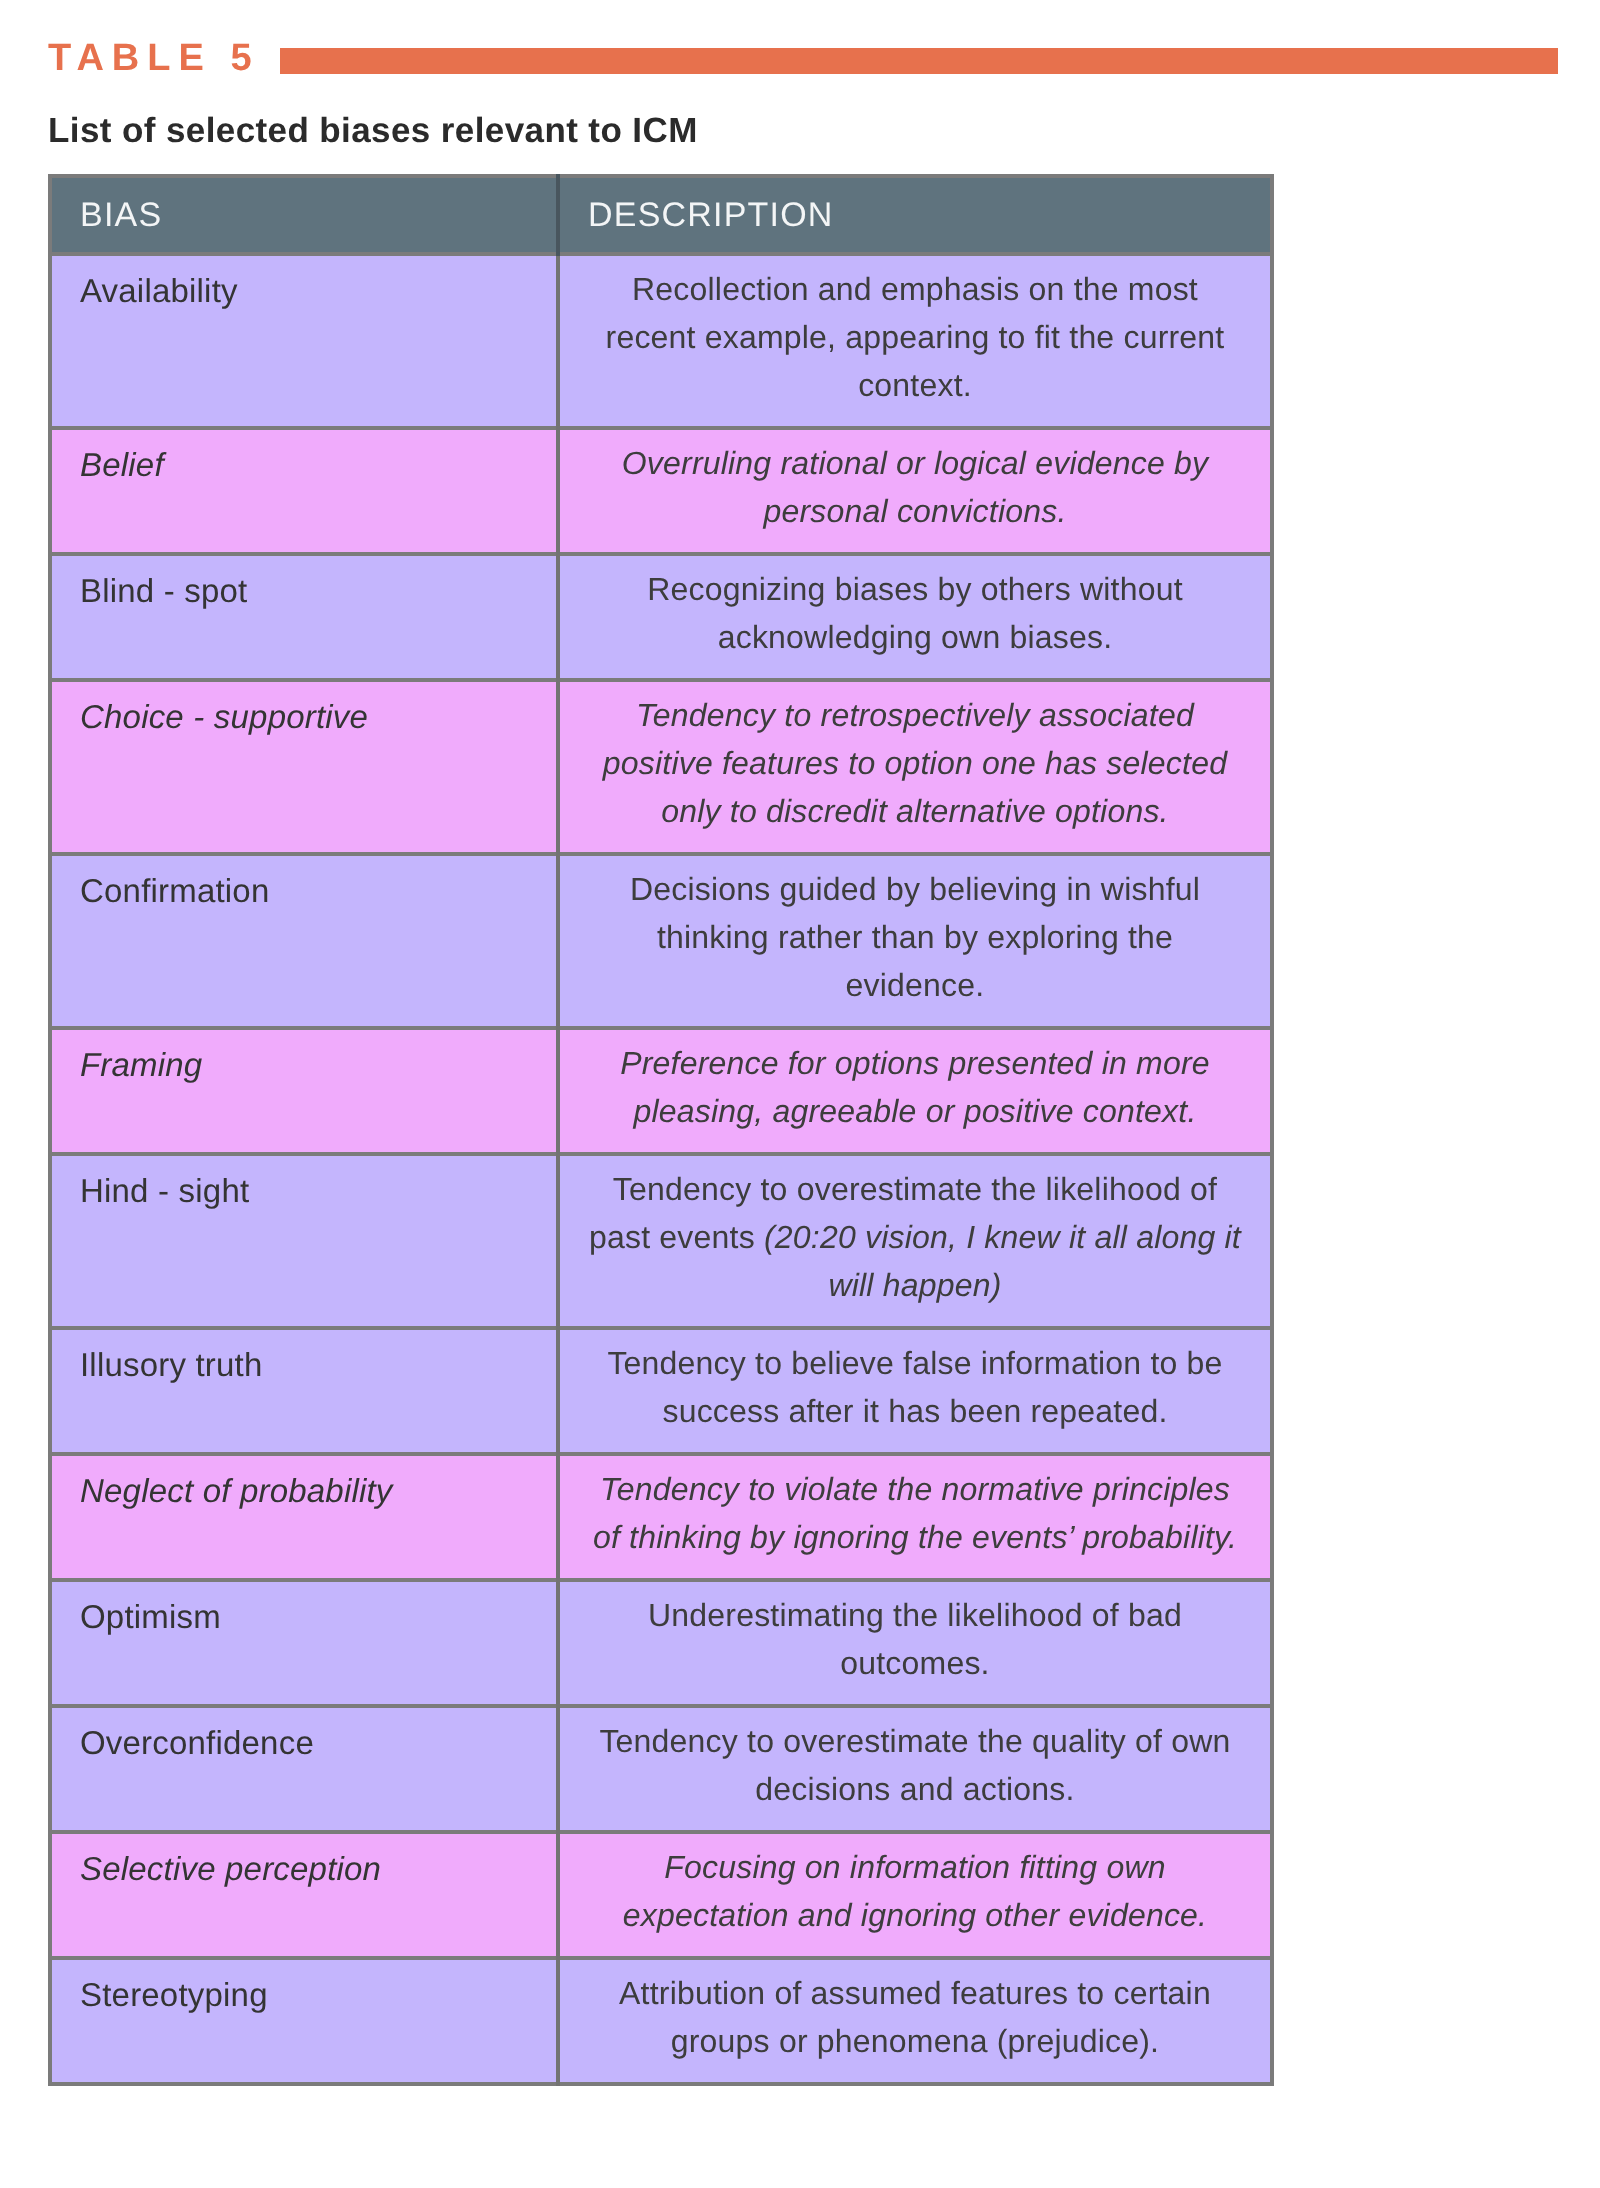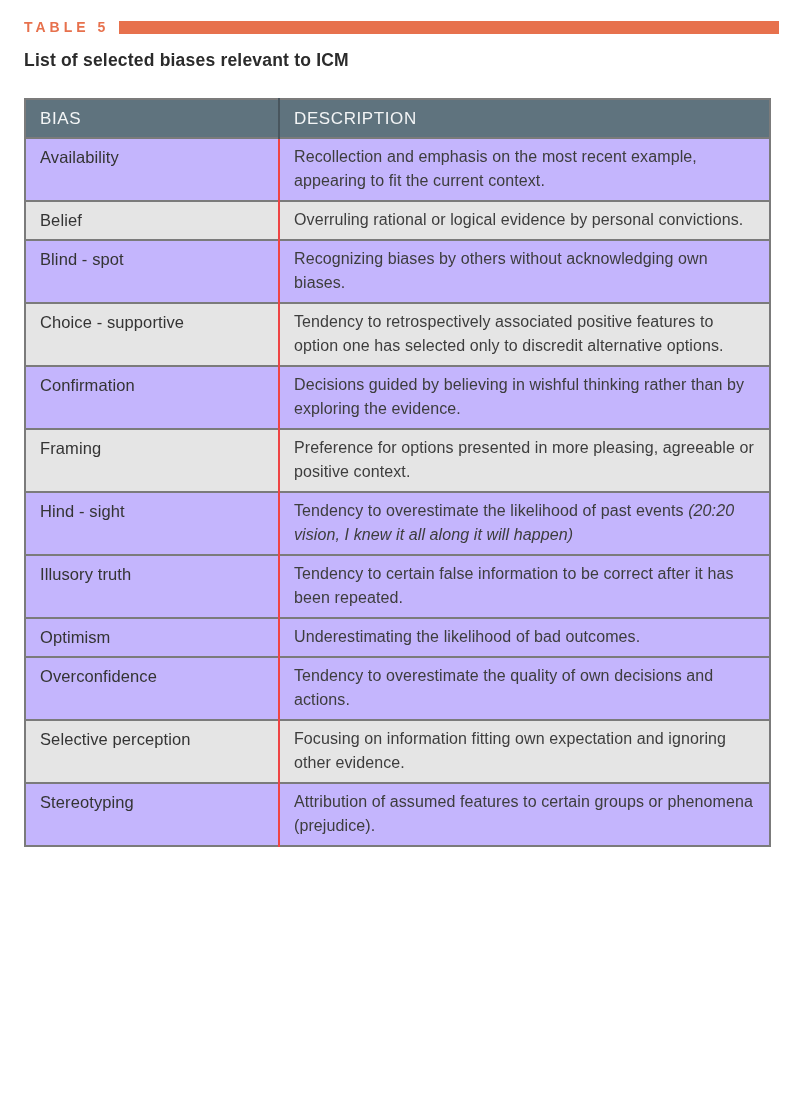--- a/index.html
+++ b/index.html
@@ -11,45 +11,45 @@
     width: 800px; min-height: 1094px;
     font-family: "Liberation Sans", sans-serif;
     color: #3d3d3d;
   }
   .page { padding: 14px 21px 0 24px; }
 
   
   .tag-row { display: flex; align-items: center; margin-top: 6px; }
   .tag {
     color: #e7714d;
-    font-size: 14px;
+    font-size: 19px;
     font-weight: 700;
     letter-spacing: 4px;
     white-space: nowrap;
     line-height: 1;
   }
   .tag-bar {
     flex: 1;
     height: 13px;
     background: #e7714d;
     margin-left: 10px;
     margin-top: 1px;
   }
   .caption {
     font-size: 17.5px;
     font-weight: 700;
     color: #2b2b2b;
-    margin: 16px 0 27px 0;
+    margin: 16px 0 11px 0;
     letter-spacing: 0.2px;
   }
 
   
   table.biases {
     border-collapse: collapse;
-    width: 747px;
+    width: 613px;
     border: 2px solid #7b7b7b;
     table-layout: fixed;
   }
   th {
     background: #5f737e;
     color: #f3f5f6;
     text-align: left;
     font-size: 17px;
     font-weight: 400;
     letter-spacing: 0.6px;
@@ -60,23 +60,23 @@
   th.col-desc { border-left: 2px solid #49565e; }
   td {
     border-top: 2px solid #7b7b7b;
     padding: 6px 14px 7px 14px;
     font-size: 16px;
     line-height: 24px;
     vertical-align: top;
     color: #3d3d3d;
     letter-spacing: 0.1px;
   }
-  td.desc { border-left: 2px solid #ef4444; }
+  td.desc { border-left: 2px solid #737373; text-align: center; }
   tr.cream td { background: #c4b5fd; }
-  tr.gray  td { background: #e5e5e5; }
+  tr.gray  td { background: #f0abfc; font-style: italic; }
   td.bias { font-size: 16.5px; color: #343434; }
   .italic-note { font-style: italic; }
 </style>
 </head>
 <body>
 
 <div class="page">
 
   <div class="tag-row">
     <span class="tag">TABLE 5</span>
@@ -116,21 +116,25 @@
         <tr class="gray">
           <td class="bias">Framing</td>
           <td class="desc"><span>Preference for options presented in more pleasing, agreeable or positive context.</span></td>
         </tr>
         <tr class="cream">
           <td class="bias">Hind - sight</td>
           <td class="desc"><span>Tendency to overestimate the likelihood of past events </span><span class="italic-note">(20:20 vision, I knew it all along it will happen)</span></td>
         </tr>
         <tr class="cream">
           <td class="bias">Illusory truth</td>
-          <td class="desc"><span>Tendency to certain false information to be correct after it has been repeated.</span></td>
+          <td class="desc"><span>Tendency to believe false information to be success after it has been repeated.</span></td>
+        </tr>
+        <tr class="gray">
+          <td class="bias">Neglect of probability</td>
+          <td class="desc"><span>Tendency to violate the normative principles of thinking by ignoring the events’ probability.</span></td>
         </tr>
         <tr class="cream">
           <td class="bias">Optimism</td>
           <td class="desc"><span>Underestimating the likelihood of bad outcomes.</span></td>
         </tr>
         <tr class="cream">
           <td class="bias">Overconfidence</td>
           <td class="desc"><span>Tendency to overestimate the quality of own decisions and actions.</span></td>
         </tr>
         <tr class="gray">

